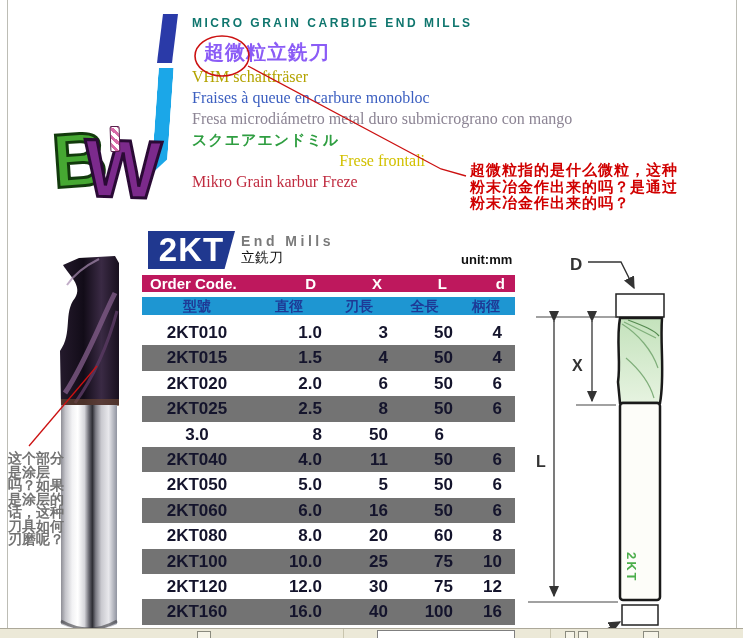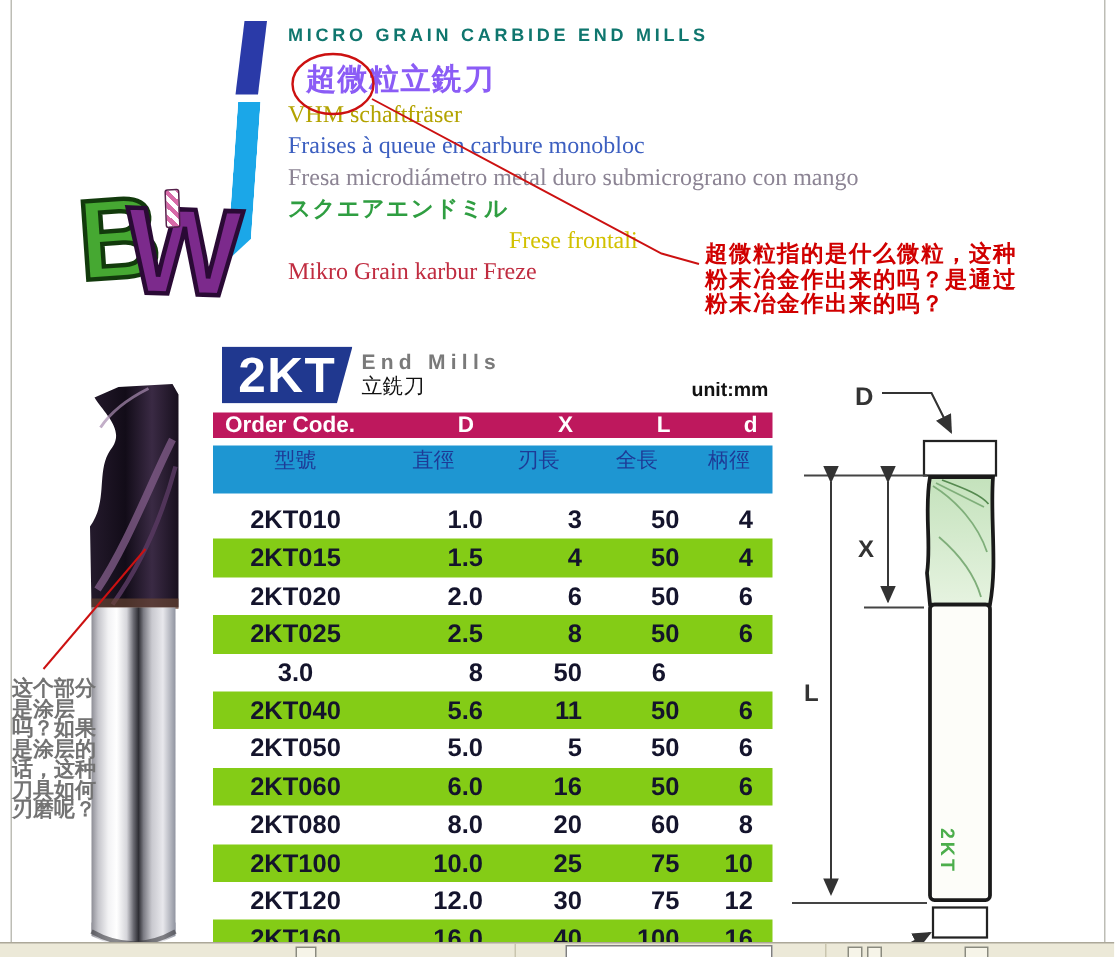--- a/index.html
+++ b/index.html
@@ -47,25 +47,25 @@
   .series-zh{position:absolute;left:241px;top:249px;font-size:14px;color:#111;}
   .unit{position:absolute;left:461px;top:252px;font-size:13px;font-weight:bold;color:#111;}
 
   
   .tbl{position:absolute;left:142px;top:275px;width:373px;}
   .grid-row{display:grid;grid-template-columns:110px 74px 66px 65px 58px;}
   .thead-en{height:17px;line-height:17px;background:#be185d;color:#fff;
     font-size:15px;font-weight:bold;margin-bottom:5px;}
   .thead-en>*:first-child{text-align:left;padding-left:8px;}
   .thead-en>*:not(:first-child){text-align:right;padding-right:10px;}
-  .thead-zh{height:32px;line-height:18px;background:#1e96d2;color:#1e3a96;
-    font-size:14px;font-weight:normal;margin-bottom:5px;}
+  .thead-zh{height:18px;line-height:18px;background:#1e96d2;color:#1e3a96;
+    font-size:14px;font-weight:bold;margin-bottom:5px;}
   .thead-zh>*{text-align:center;}
   .trow{height:25.4px;line-height:25.4px;font-size:17px;font-weight:bold;color:#14142c;}
-  .trow.alt{background:#84cc16;}
+  .trow.alt{background:#737373;}
   .trow>*:first-child{text-align:center;}
   .trow>*:nth-child(n+2){text-align:right;padding-right:4px;}
   .trow>*:last-child{padding-right:13px;}
 
   
   .photo{position:absolute;left:45px;top:253px;}
   .diagram{position:absolute;left:528px;top:238px;}
 
   
   .note-right{position:absolute;left:470px;top:162px;font-size:15px;line-height:16.5px;
@@ -162,21 +162,21 @@
           <div>6</div>
         </div>
         <div class="grid-row trow">
           <div>3.0</div>
           <div>8</div>
           <div>50</div>
           <div>6</div>
         </div>
         <div class="grid-row trow alt">
           <div>2KT040</div>
-          <div>5.6</div>
+          <div>4.0</div>
           <div>11</div>
           <div>50</div>
           <div>6</div>
         </div>
         <div class="grid-row trow">
           <div>2KT050</div>
           <div>5.0</div>
           <div>5</div>
           <div>50</div>
           <div>6</div>

